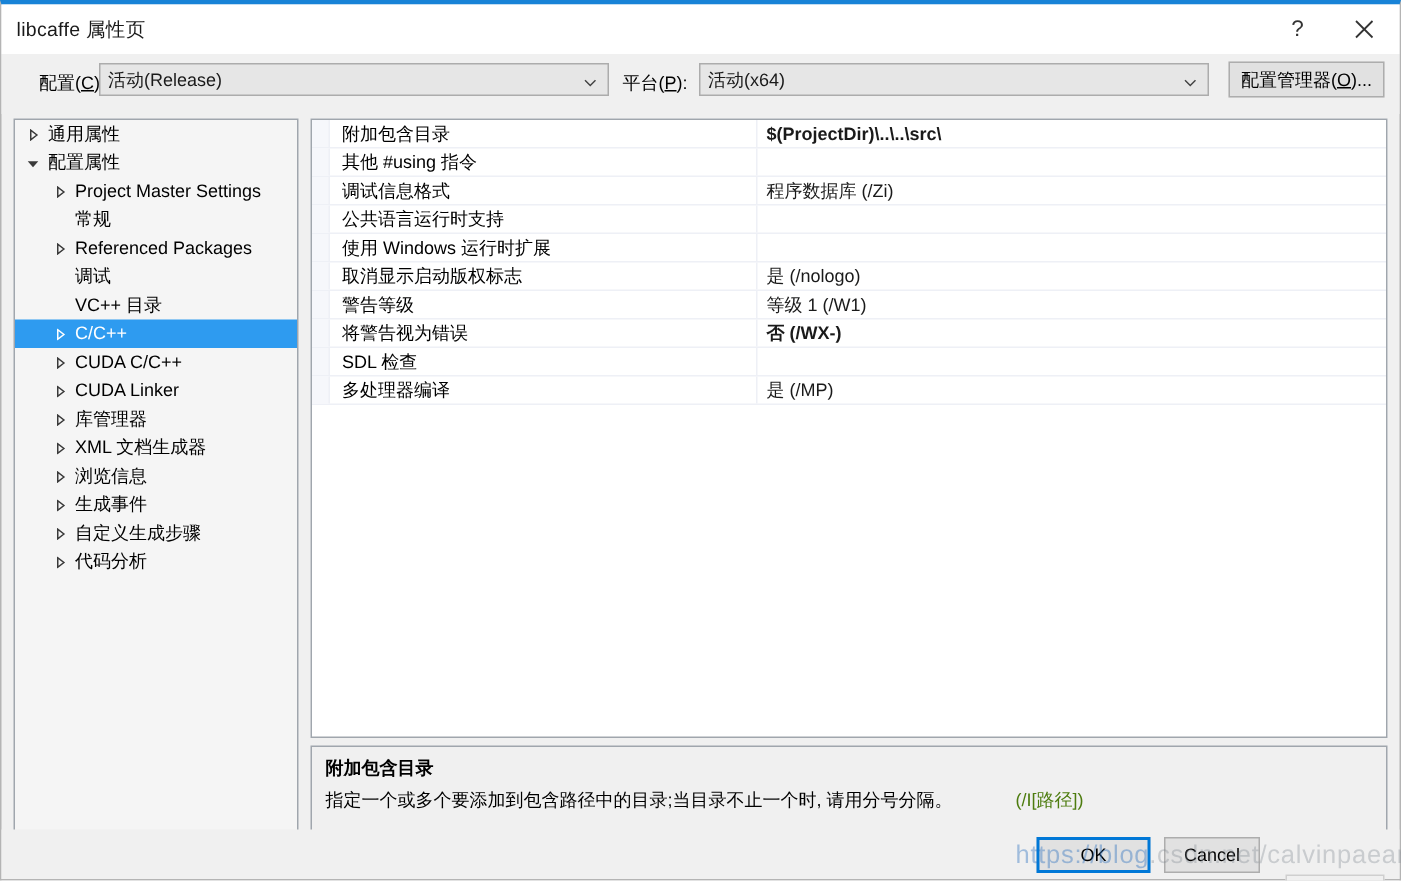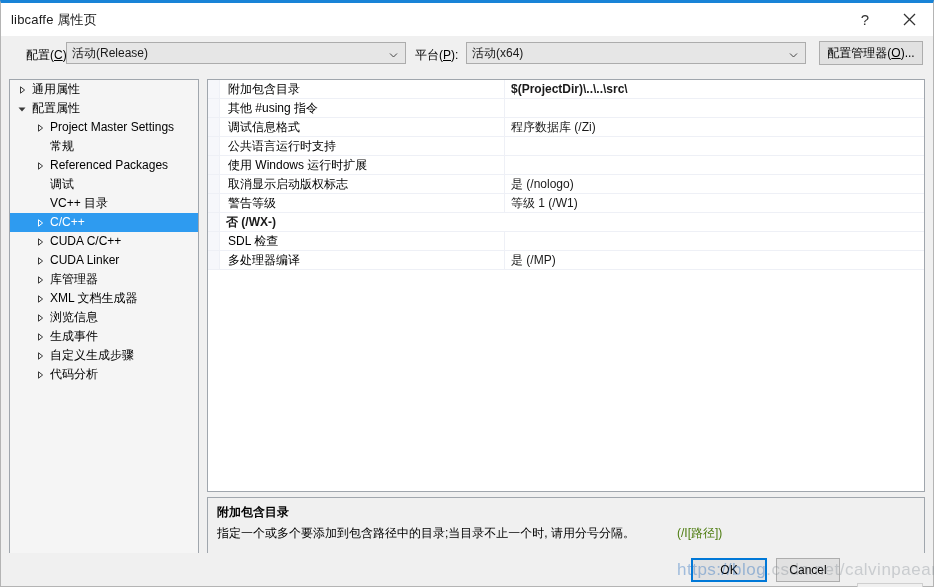--- a/index.html
+++ b/index.html
@@ -382,20 +382,21 @@
         <div class="grid-name">取消显示启动版权标志</div>
         <div class="grid-value">是 (/nologo)</div>
       </div>
       <div class="grid-row">
         <div class="grid-gutter"></div>
         <div class="grid-name">警告等级</div>
         <div class="grid-value">等级 1 (/W1)</div>
       </div>
       <div class="grid-row">
         <div class="grid-gutter"></div>
+        <div class="grid-name">将警告视为错误</div>
         <div class="grid-value bold">否 (/WX-)</div>
       </div>
       <div class="grid-row">
         <div class="grid-gutter"></div>
         <div class="grid-name">SDL 检查</div>
         <div class="grid-value"></div>
       </div>
       <div class="grid-row">
         <div class="grid-gutter"></div>
         <div class="grid-name">多处理器编译</div>

